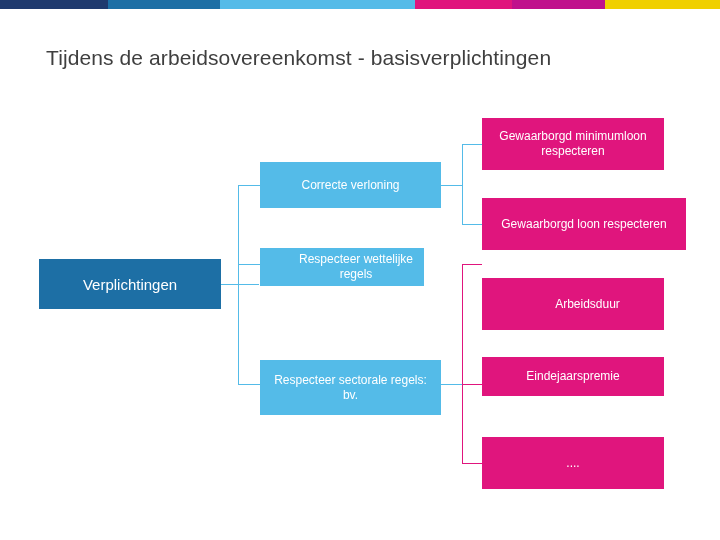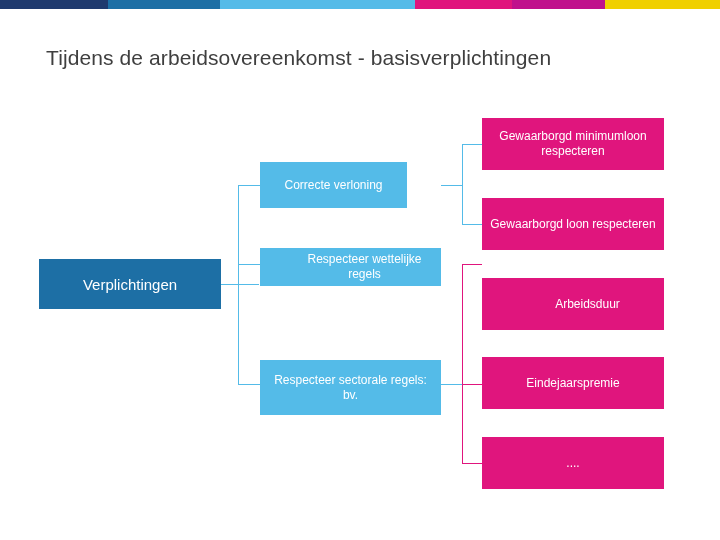--- a/index.html
+++ b/index.html
@@ -104,29 +104,29 @@
   <div class="conn" style="left:462px; top:224px; width:20px; height:0; border-top-width:1px;"></div>
 
   <div class="conn conn" style="left:441px; top:384px; width:22px; height:0; border-top-width:1px; border-color:#54bbe8;"></div>
   <div class="conn pink" style="left:462px; top:264px; width:0; height:200px; border-left-width:1px;"></div>
   <div class="conn pink" style="left:462px; top:264px; width:20px; height:0; border-top-width:1px;"></div>
   <div class="conn pink" style="left:462px; top:384px; width:20px; height:0; border-top-width:1px;"></div>
   <div class="conn pink" style="left:462px; top:463px; width:20px; height:0; border-top-width:1px;"></div>
 
   <div class="node root" style="left:39px; top:259px; width:182px; height:50px;">Verplichtingen</div>
 
-  <div class="node mid" style="left:260px; top:162px; width:147px; height:46px;">Correcte verloning</div>
+  <div class="node mid" style="left:260px; top:162px; width:181px; height:46px;">Correcte verloning</div>
 
-  <div class="node mid" style="left:260px; top:248px; width:181px; height:38px;padding-left:34px;">Respecteer wettelijke regels</div>
+  <div class="node mid" style="left:260px; top:248px; width:164px; height:38px;padding-left:34px;">Respecteer wettelijke regels</div>
 
   <div class="node mid" style="left:260px; top:360px; width:181px; height:55px;text-align:center;">Respecteer sectorale regels: bv.</div>
 
   <div class="node leaf" style="left:482px; top:118px; width:182px; height:52px;">Gewaarborgd minimumloon respecteren</div>
 
-  <div class="node leaf" style="left:482px; top:198px; width:182px; height:52px;">Gewaarborgd loon respecteren</div>
+  <div class="node leaf" style="left:482px; top:198px; width:204px; height:52px;">Gewaarborgd loon respecteren</div>
 
   <div class="node leaf" style="left:482px; top:278px; width:182px; height:52px;padding-left:35px;">Arbeidsduur</div>
 
-  <div class="node leaf" style="left:482px; top:357px; width:182px; height:52px;">Eindejaarspremie</div>
+  <div class="node leaf" style="left:482px; top:357px; width:182px; height:39px;">Eindejaarspremie</div>
 
   <div class="node leaf" style="left:482px; top:437px; width:182px; height:52px;">....</div>
 
 </div>
 
 </body></html>

